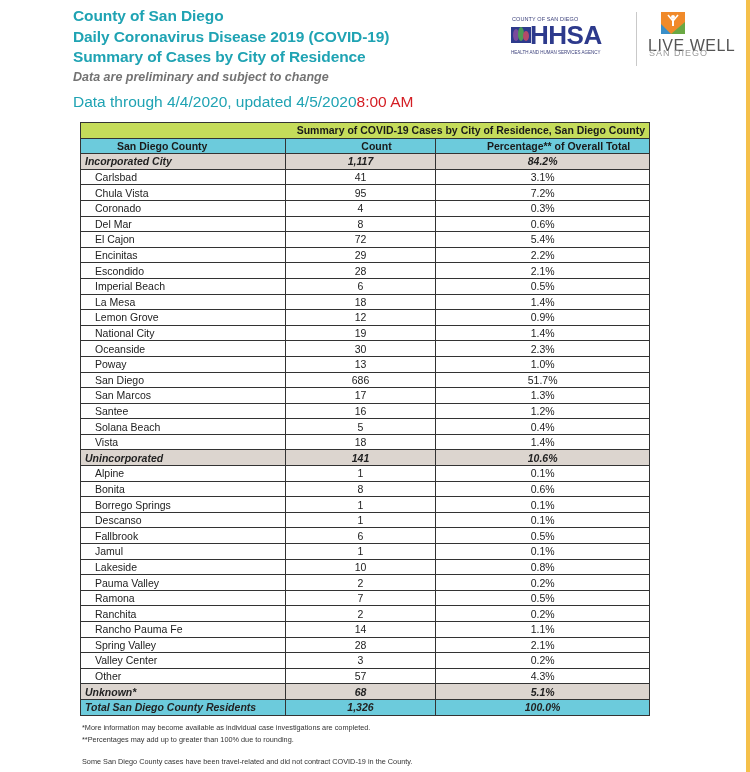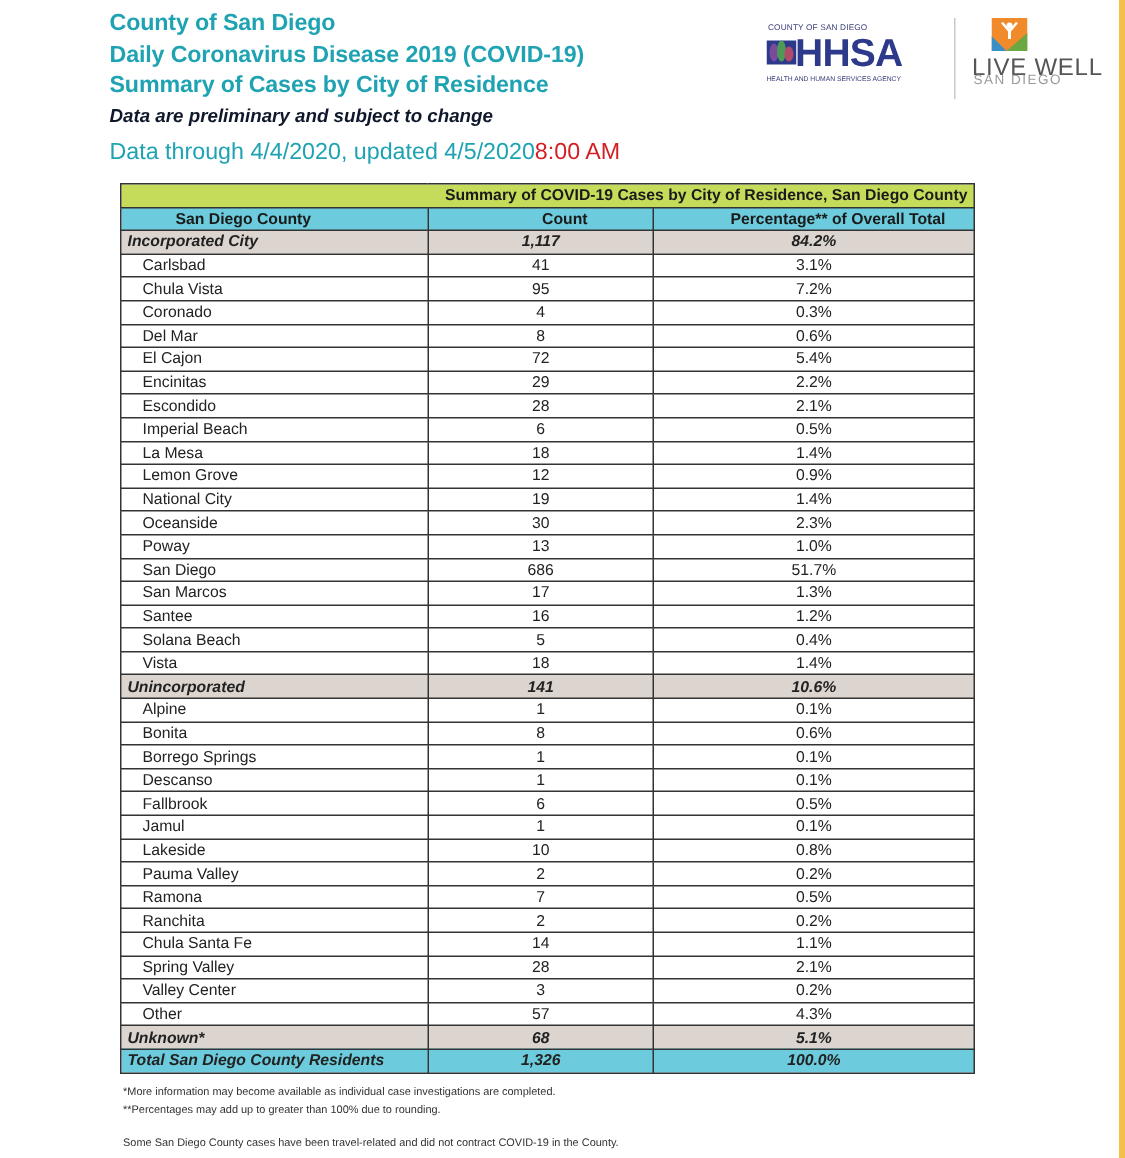--- a/index.html
+++ b/index.html
@@ -4,21 +4,21 @@
 <style>
   html, body { margin:0; padding:0; }
   body {
     width:750px; height:772px; overflow:hidden; position:relative;
     background:#ffffff;
     font-family:"Liberation Sans", "DejaVu Sans", sans-serif;
   }
   .right-strip { position:absolute; left:746px; top:0; width:4px; height:772px; background:#f5c04a; }
   .header-block { position:absolute; left:73px; top:6px; }
   .title-line { color:#1fa3b3; font-weight:bold; font-size:15.5px; line-height:20.5px; white-space:nowrap; letter-spacing:-0.1px; }
-  .disclaimer { color:#0f172a; font-weight:bold; font-style:italic; font-size:12.5px; line-height:17px; margin-top:1px; }
+  .disclaimer { color:#737373; font-weight:bold; font-style:italic; font-size:12.5px; line-height:17px; margin-top:1px; }
   .data-through { position:absolute; left:73px; top:93px; color:#1fa3b3; font-size:15.5px; white-space:nowrap; }
   .data-through .time { color:#d41e24; }
 
   .logos { position:absolute; left:508px; top:12px; width:200px; height:56px; }
   .hhsa { position:absolute; left:0; top:4px; width:122px; height:46px; }
   .hhsa .small-top { font-size:5.5px; color:#3a3f7a; letter-spacing:0.1px; position:absolute; left:4px; top:0px; white-space:nowrap; }
   .hhsa .figures { position:absolute; left:3px; top:9px; width:20px; height:20px; }
   .hhsa .big { position:absolute; left:22px; top:4px; font-size:26px; font-weight:bold; color:#2d3a8c; letter-spacing:-0.5px; font-family:"Liberation Sans", sans-serif; }
   .hhsa .small-bottom { font-size:4.5px; color:#3a3f7a; position:absolute; left:3px; top:34px; white-space:nowrap; }
   .logo-divider { position:absolute; left:128px; top:0px; width:1px; height:54px; background:#c9c9c9; }
@@ -251,21 +251,21 @@
         <td class="c1">Ramona</td>
         <td class="c2">7</td>
         <td class="c3">0.5%</td>
       </tr>
       <tr class="item">
         <td class="c1">Ranchita</td>
         <td class="c2">2</td>
         <td class="c3">0.2%</td>
       </tr>
       <tr class="item">
-        <td class="c1">Chula Santa Fe</td>
+        <td class="c1">Rancho Pauma Fe</td>
         <td class="c2">14</td>
         <td class="c3">1.1%</td>
       </tr>
       <tr class="item">
         <td class="c1">Spring Valley</td>
         <td class="c2">28</td>
         <td class="c3">2.1%</td>
       </tr>
       <tr class="item">
         <td class="c1">Valley Center</td>

